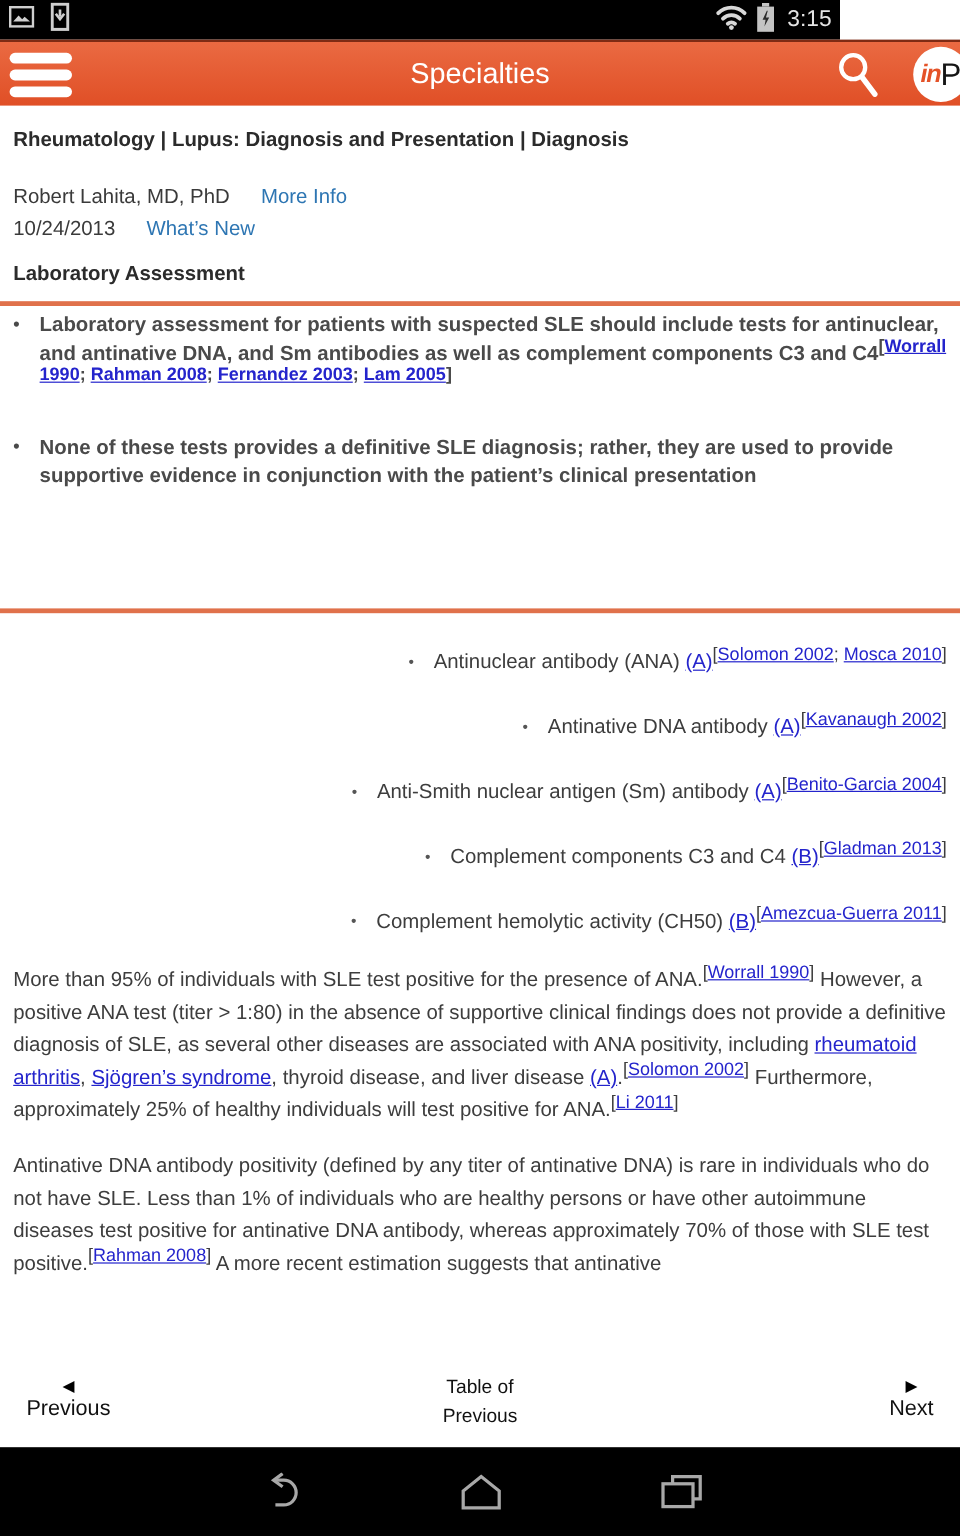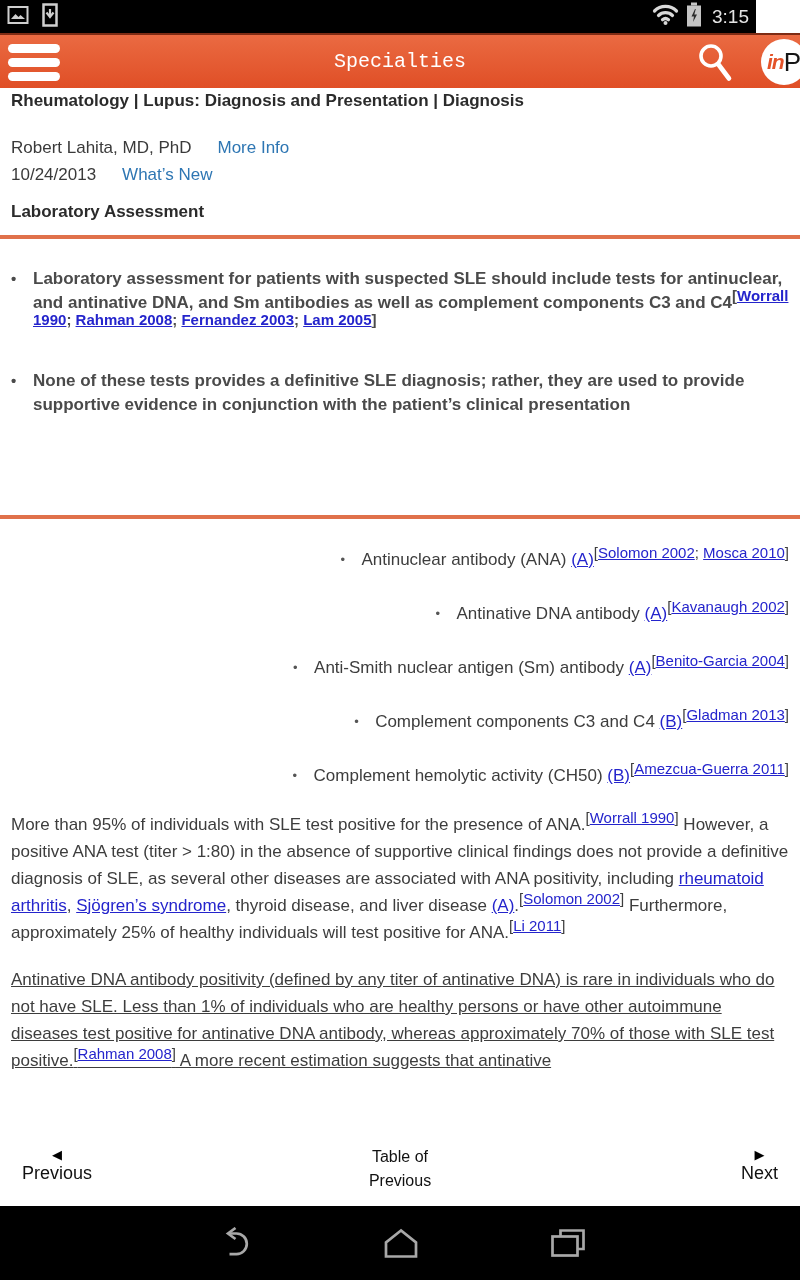--- a/index.html
+++ b/index.html
@@ -2,67 +2,67 @@
 <html><head>
 <meta charset="utf-8">
 <style>
   html,body{margin:0;padding:0;}
   body{
     width:800px;height:1280px;position:relative;overflow:hidden;
     background:#ffffff;font-family:"Liberation Sans",sans-serif;
   }
   
   .status-bar{
-    position:absolute;top:0;left:0;width:756px;height:33px;background:#000;
+    position:absolute;top:0;left:0;width:700px;height:33px;background:#000;
     display:flex;align-items:center;box-sizing:border-box;padding:0 7px;
   }
   .sb-left{display:flex;align-items:center;gap:13px;}
   .sb-right{margin-left:auto;display:flex;align-items:center;gap:7px;}
   .sb-time{color:#e4e4e4;font-size:19px;margin-left:3px;}
   
   .app-header{
     position:absolute;top:33px;left:0;width:800px;height:55px;box-sizing:border-box;
     background:linear-gradient(#ea6a42,#e04f26);
     border-top:2px solid #7e2b14;
     display:flex;align-items:center;justify-content:center;
   }
   .hamburger{position:absolute;left:8px;top:9px;width:52px;display:flex;flex-direction:column;gap:5px;cursor:pointer;}
   .hamburger .bar{height:9px;background:#fff;border-radius:4.5px;}
-  .header-title{color:#fff;font-size:20px;font-family:Liberation Mono, monospace;}
+  .header-title{color:#fff;font-size:24px;}
   .search-btn{position:absolute;right:66px;top:7px;cursor:pointer;}
   .logo{
     position:absolute;right:-7px;top:4px;width:46px;height:46px;border-radius:50%;
     background:#fff;display:flex;align-items:center;justify-content:center;cursor:pointer;
   }
   .logo .in{color:#e45228;font-style:italic;font-weight:bold;font-size:21px;letter-spacing:-1px;}
   .logo .p{color:#151515;font-size:26px;}
   
   .content{
-    position:absolute;top:72px;left:0;width:800px;height:1052px;overflow:hidden;
+    position:absolute;top:88px;left:0;width:800px;height:1052px;overflow:hidden;
     box-sizing:border-box;padding:0 11px;color:#3d3d3d;font-size:17px;line-height:27px;
   }
   .breadcrumb{margin-top:15px;font-weight:bold;color:#2b2b2b;}
   .byline{margin-top:20px;color:#3a3a3a;}
   .dateline{color:#3a3a3a;}
   .softlink{color:#2e76b3;cursor:pointer;}
   .byline .softlink,.dateline .softlink{margin-left:26px;}
   .section-heading{margin-top:10px;font-weight:bold;color:#2b2b2b;}
   .rule{height:4px;background:#e0714b;margin:10px -11px 0;}
   .rule2{margin-top:98px;}
   
-  .summary{padding-top:28px;color:#4a4a4a;font-weight:bold;line-height:24px;}
+  .summary{padding-top:4px;color:#4a4a4a;font-weight:bold;line-height:24px;}
   .sum-li{display:flex;}
   .sum-li + .sum-li{margin-top:30px;}
   .sum-li::before{content:"\2022";flex:none;width:22px;font-size:15px;}
   
   .intro{margin-top:14px;}
   .test-li{display:flex;margin-top:27px;justify-content:flex-end;}
   .test-li::before{content:"\2022";flex:none;width:21px;font-size:13px;color:#555;}
   .para1{margin-top:22px;}
-  .para2{margin-top:20px;text-decoration:underline;}
+  .para2{margin-top:20px;}
   .ref{color:#2424cc;text-decoration:underline;cursor:pointer;}
   .summary .ref{font-weight:bold;}
   .sup{font-size:15px;line-height:0;position:relative;top:-7px;}
   
   .footer{position:absolute;top:1140px;left:0;width:800px;height:66px;background:#fff;color:#111;}
   .f-block{position:absolute;top:7px;text-align:center;cursor:pointer;}
   .f-prev{left:22px;}
   .f-next{right:22px;}
   .f-toc{left:0;right:0;top:5px;font-size:16px;line-height:24px;cursor:pointer;}
   .f-arrow{font-size:13px;line-height:15px;color:#000;}

